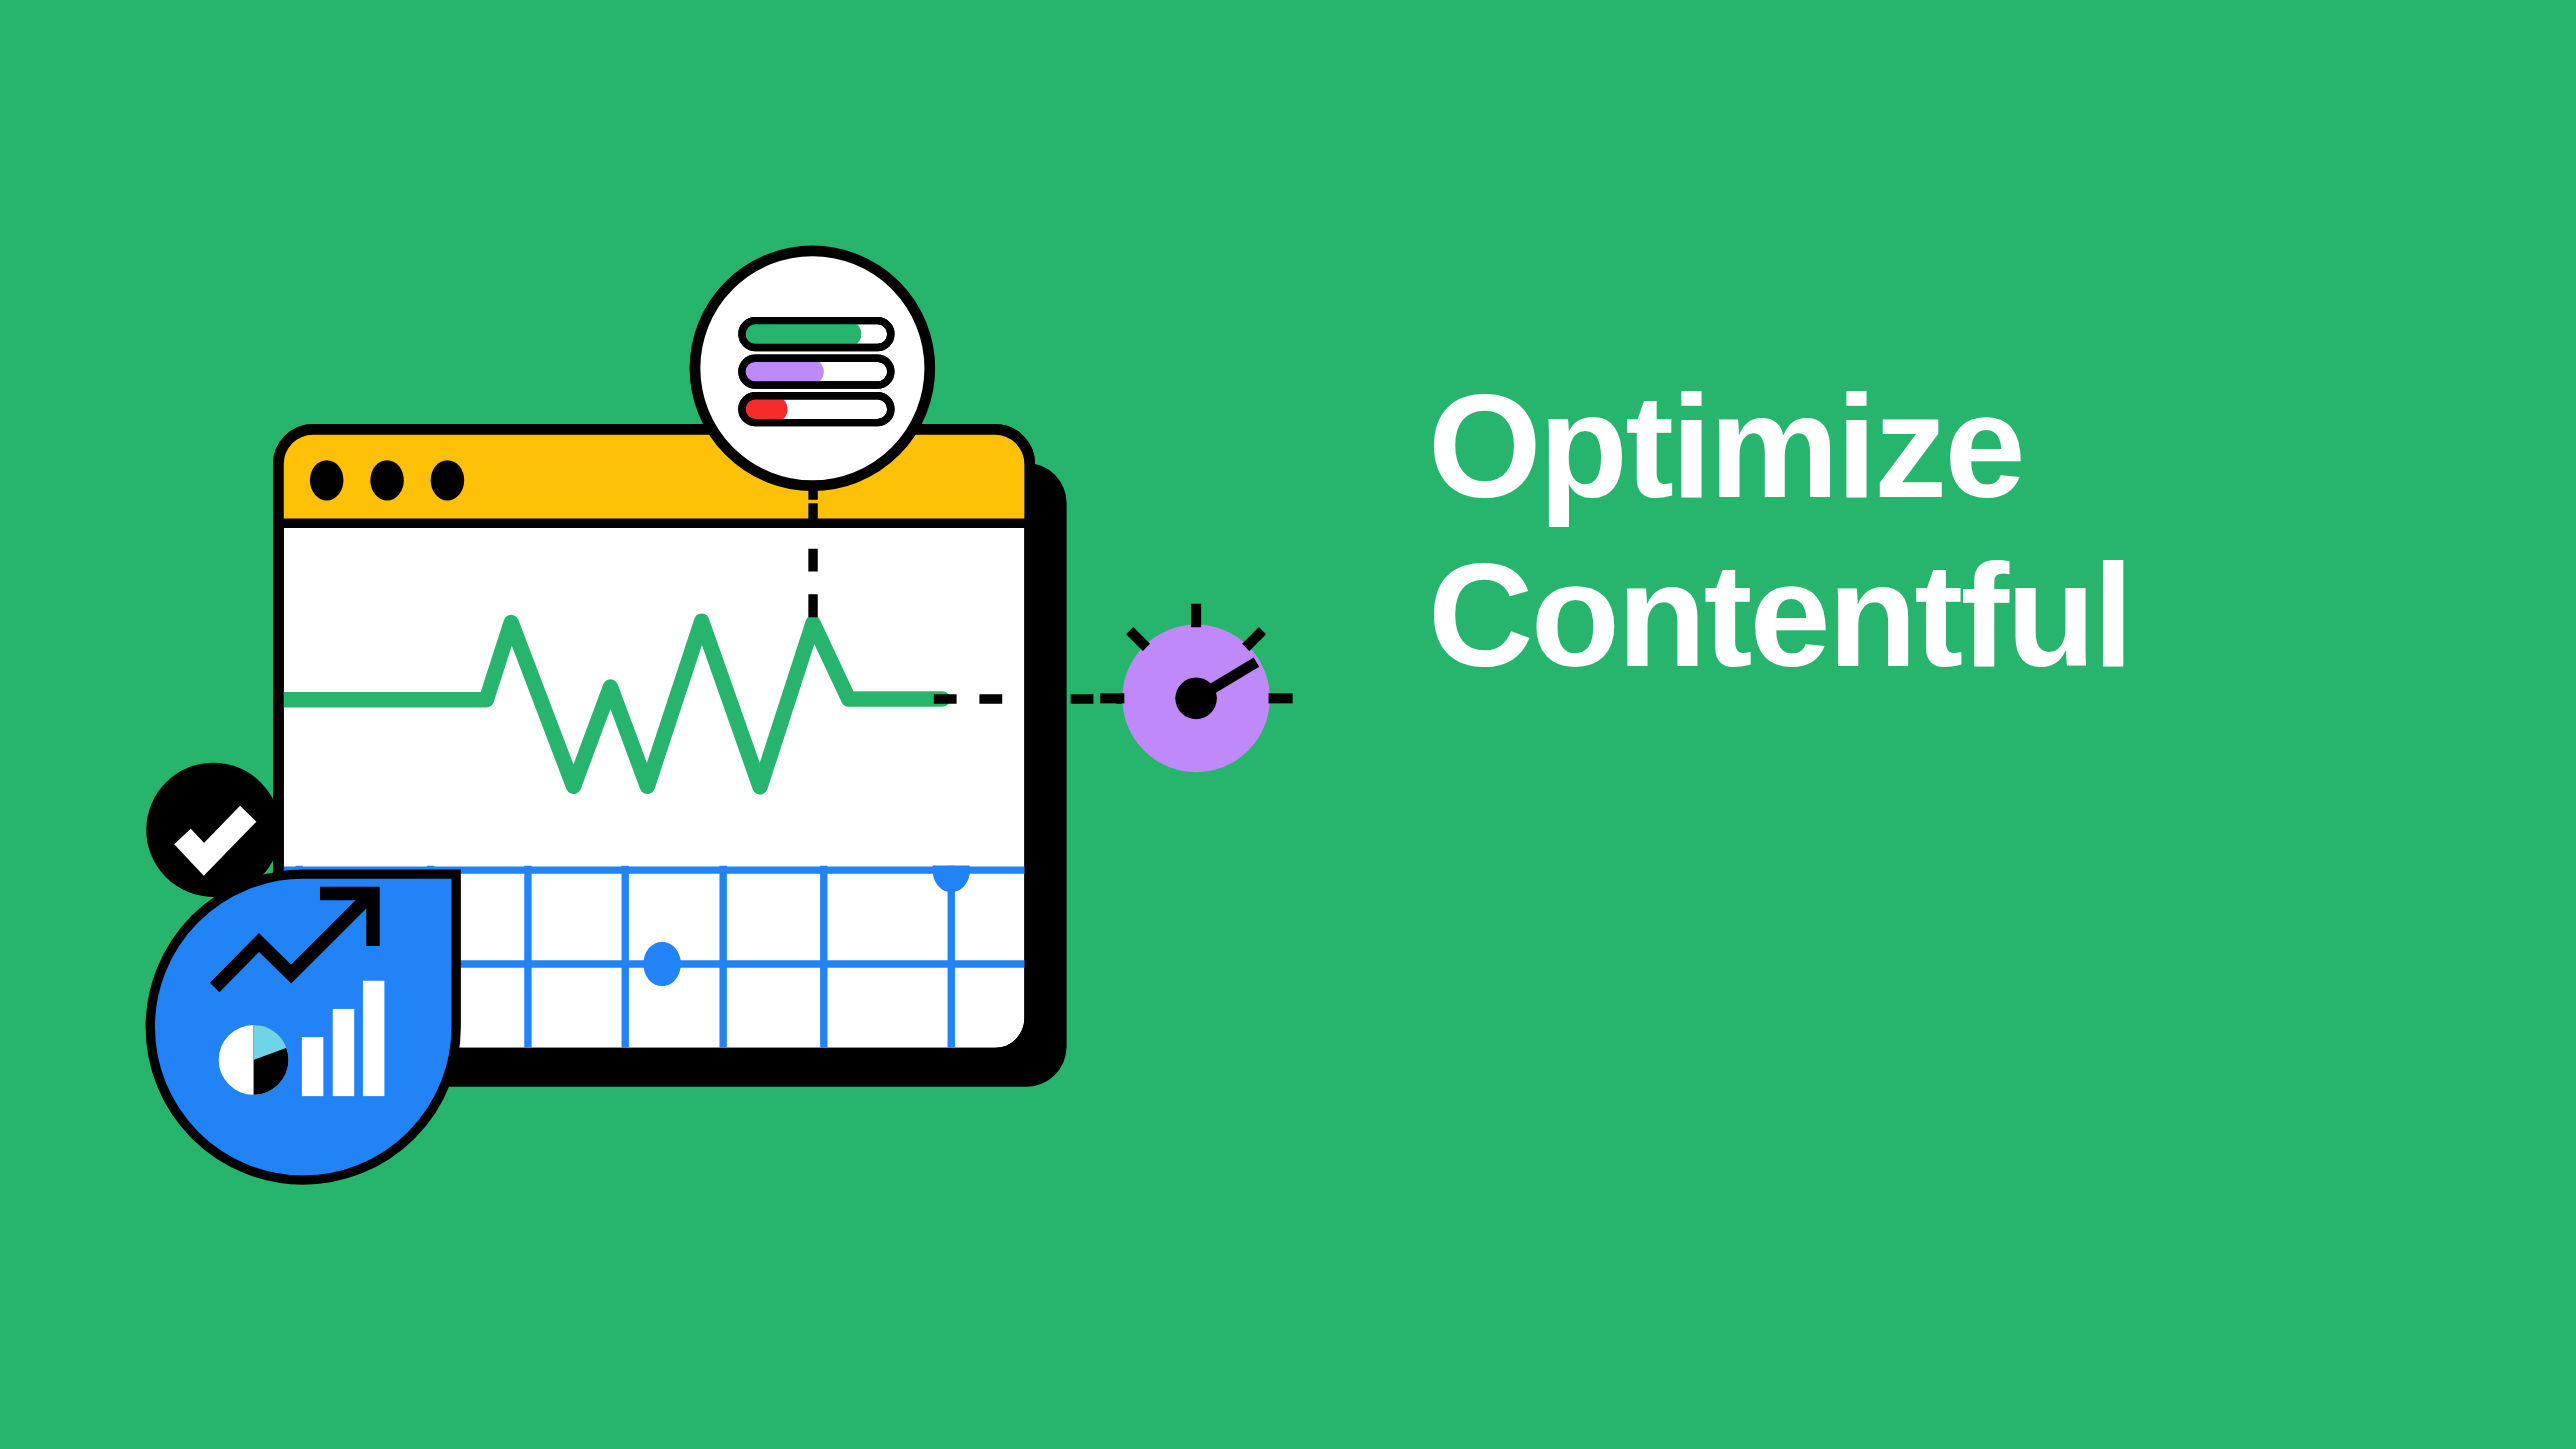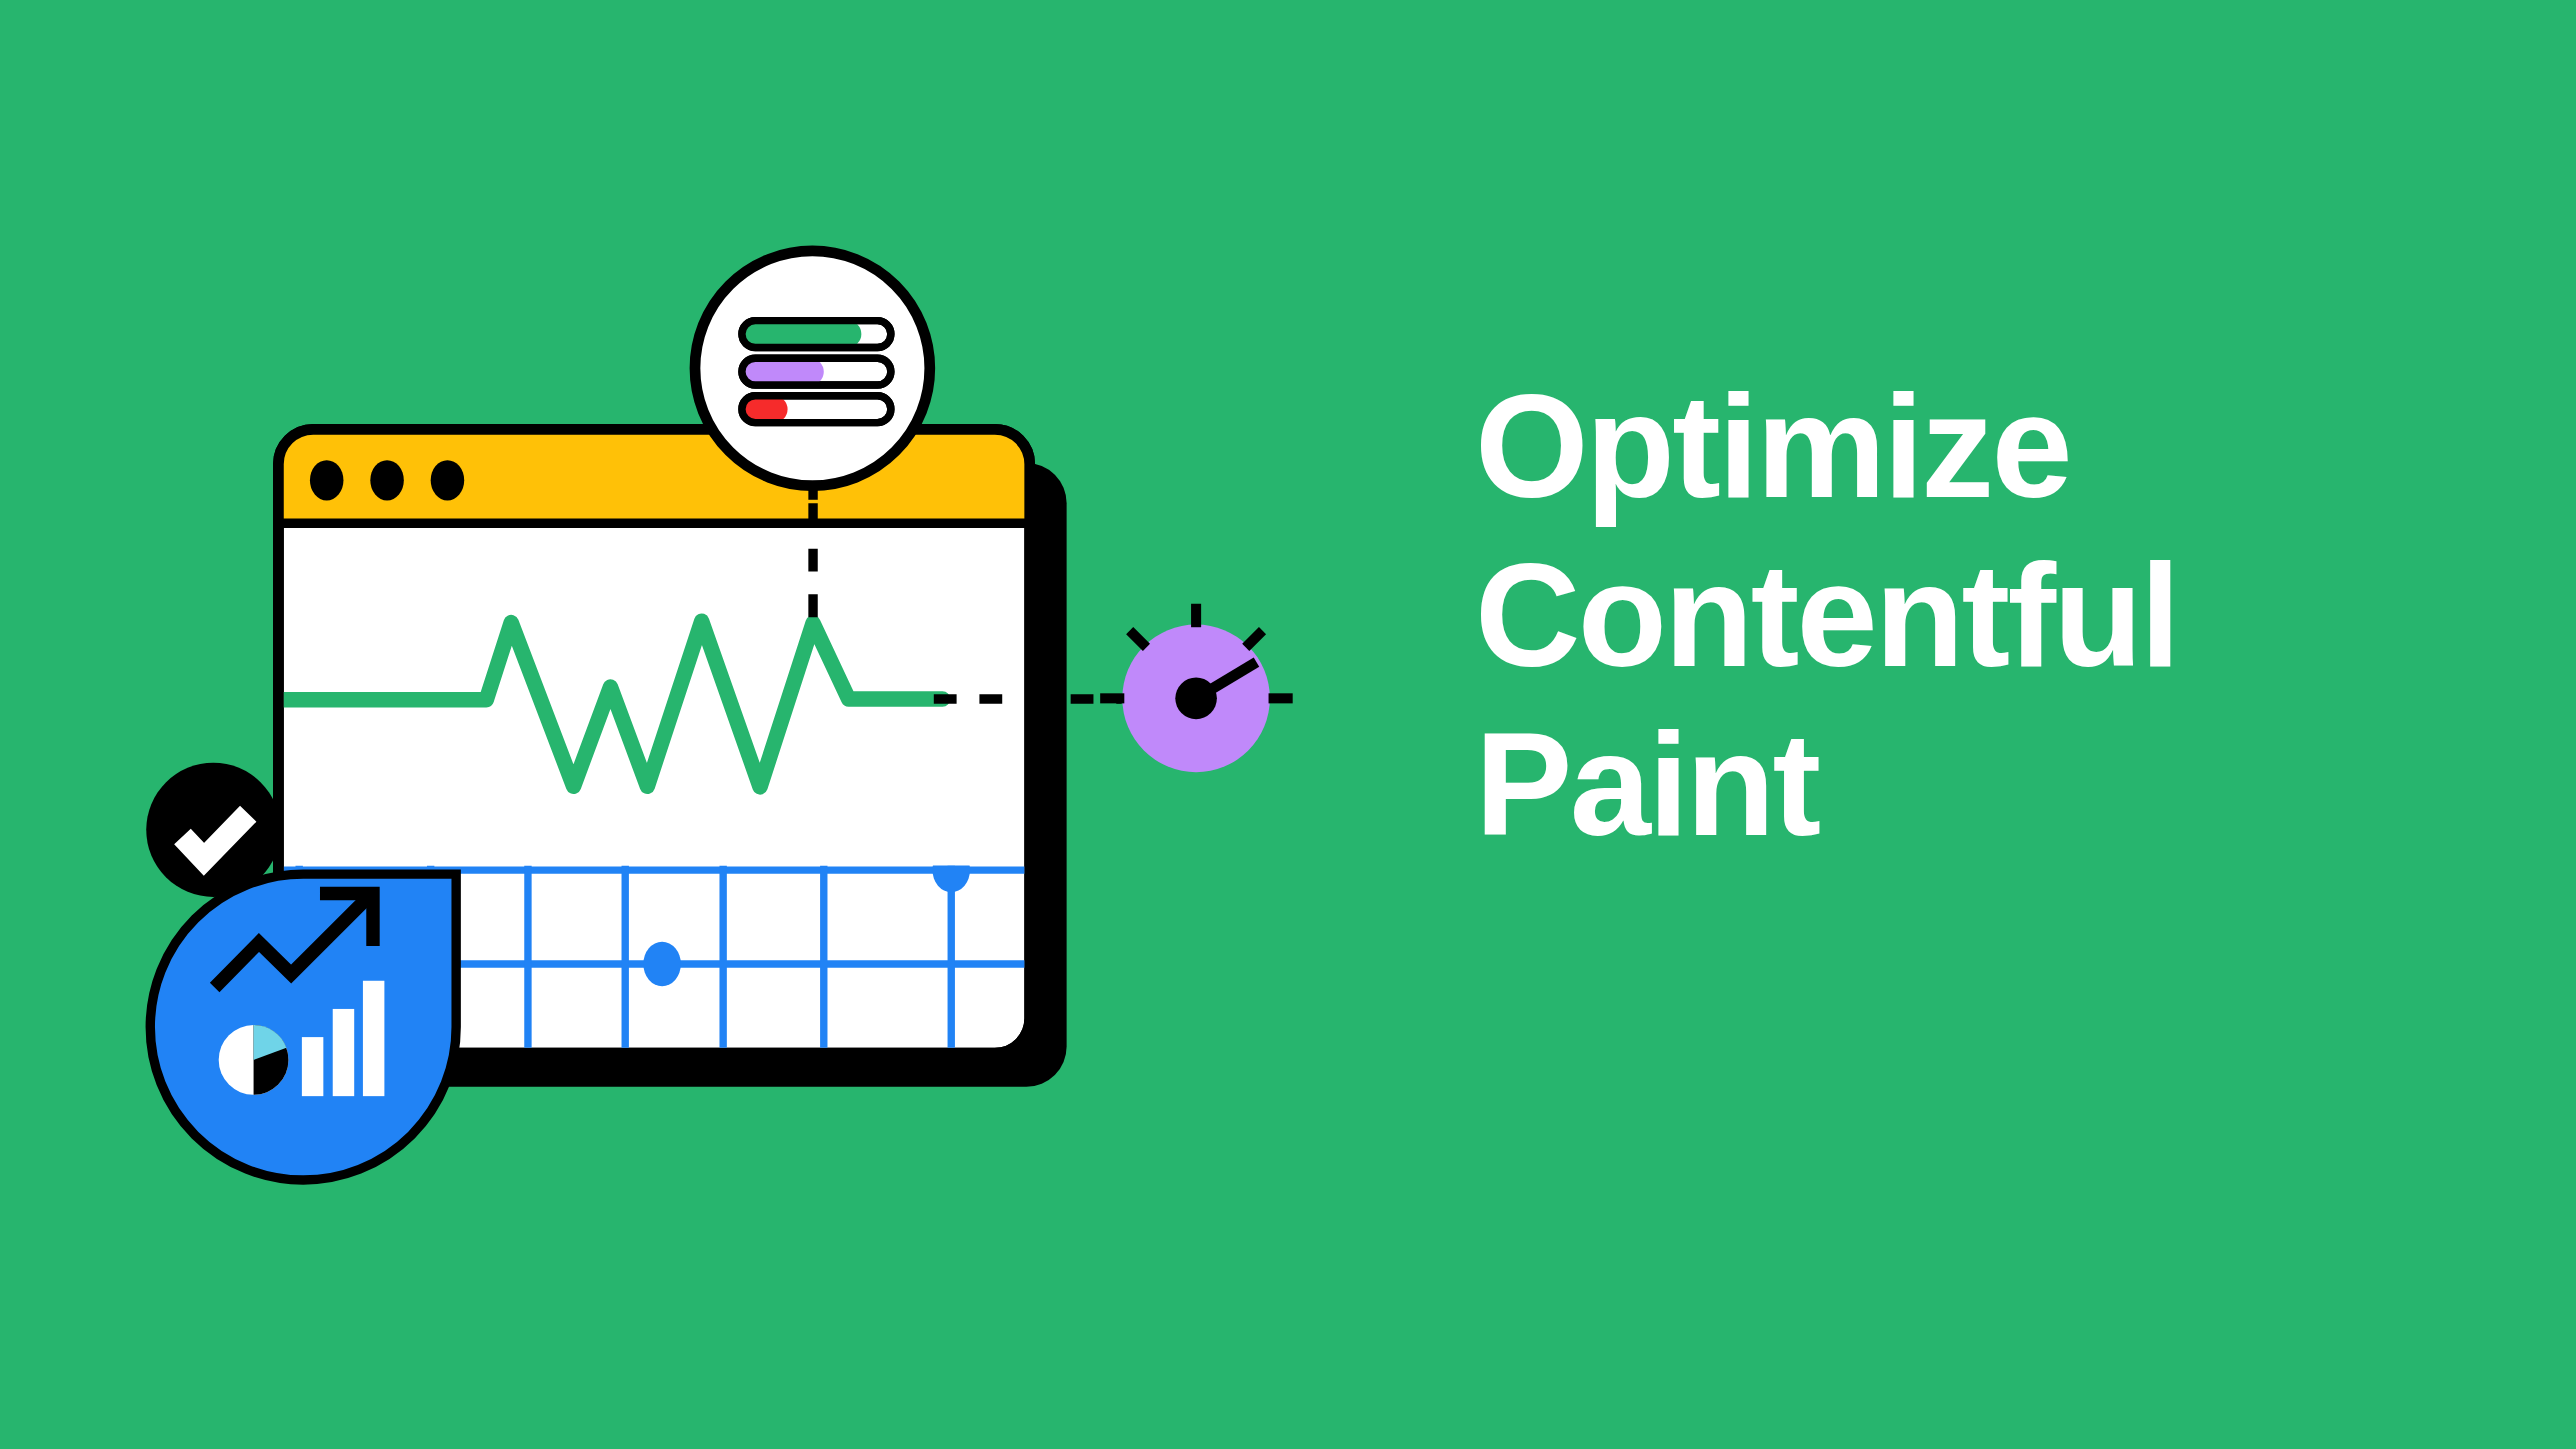--- a/index.html
+++ b/index.html
@@ -8,21 +8,21 @@
     background:#27b56e;
     font-family:"Liberation Sans",sans-serif;
     overflow:hidden;
     position:relative;
   }
   #stage{position:absolute;inset:0;}
   svg.art{position:absolute;left:0;top:0;width:2576px;height:1449px;display:block;}
 
   .headline{
     position:absolute;
-    left:1475px;
+    left:1428px;
     top:362px;
     width:939px;
     color:#ffffff;
     font-family:"Liberation Sans",sans-serif;
     font-size:146px;
     line-height:169px;
     font-weight:700;
     letter-spacing:-2.7px;
   }
   .headline .ln{display:block;white-space:nowrap;}
@@ -186,17 +186,16 @@
       <rect x="450" y="1546" width="32" height="88" fill="#ffffff"></rect>
       <rect x="496" y="1504" width="32" height="130" fill="#ffffff"></rect>
       <rect x="541" y="1462" width="32" height="172" fill="#ffffff"></rect>
     </g>
 
   </svg>
 
   <div class="headline">
     <span class="ln">Optimize</span>
     <span class="ln">Contentful</span>
-    <span class="ln">Paint</span>
   </div>
 
 </div>
 
 
 </body></html>

